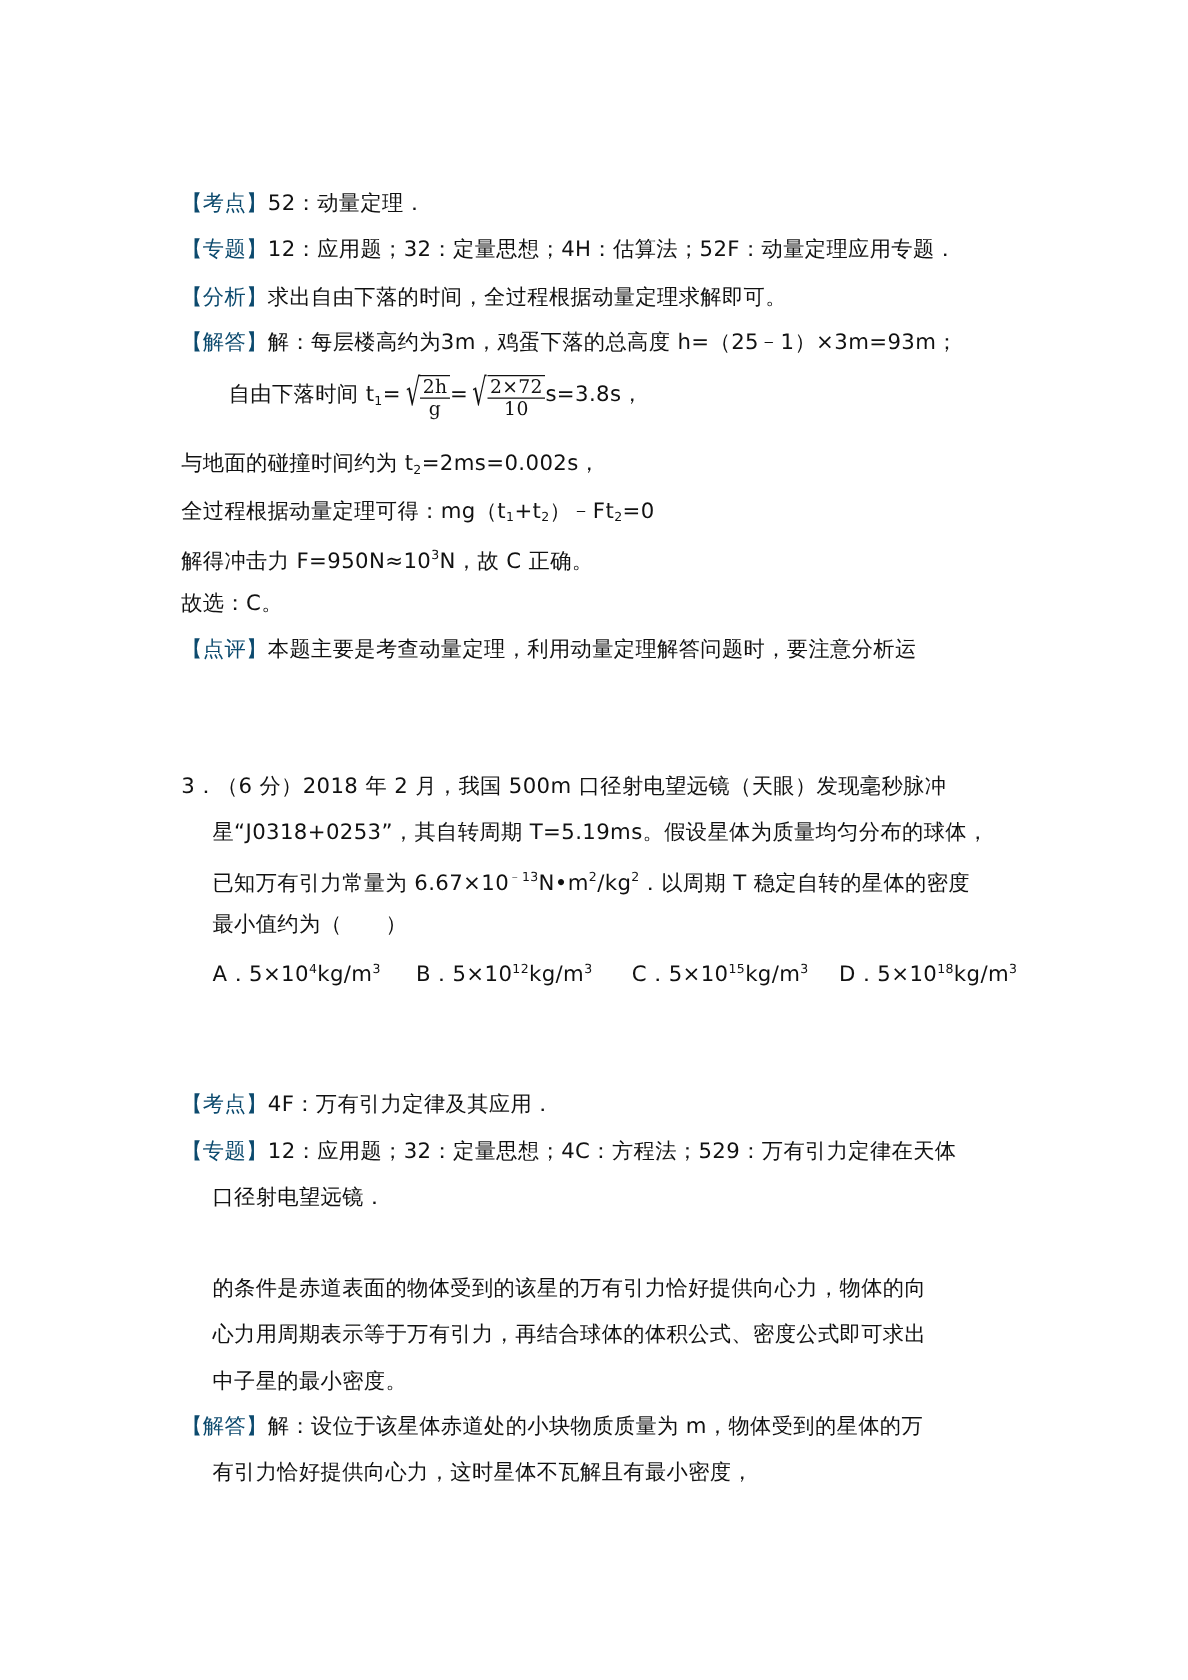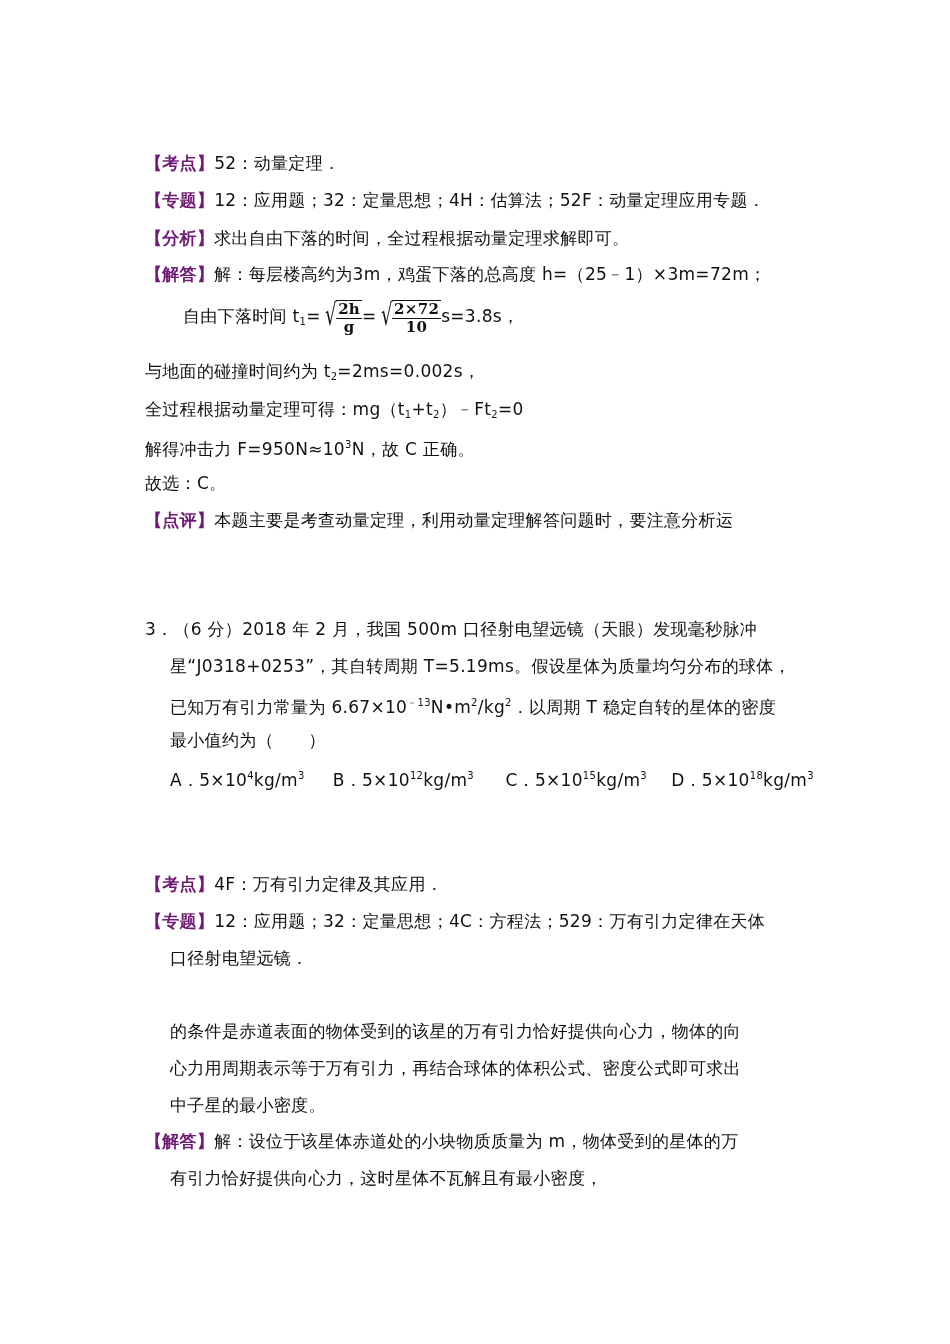--- a/index.html
+++ b/index.html
@@ -1,44 +1,44 @@
 <!DOCTYPE html>
 <html><head>
 <meta charset="utf-8">
 <style>
   html, body { margin:0; padding:0; background:#ffffff; }
   body { width:950px; height:1344px; position:relative; font-family:"DejaVu Sans", sans-serif; color:#111; }
   .page { position:absolute; left:0; top:0; width:950px; height:1344px; background:#fff; }
   .line { position:absolute; left:145px; font-size:17px; line-height:22px; white-space:nowrap; letter-spacing:0.3px; }
   .indent { left:170px; }
-  .tag { color:#701a75;font-weight:bold; }
+  .tag { color:#0c4a6e; }
   sub { font-size:10px; vertical-align:-3px; }
   sup { font-size:10px; vertical-align:7px; }
   .frac { display:inline-block; vertical-align:middle; text-align:center; font-family:"DejaVu Serif", serif; font-size:15px; line-height:17px; }
   .frac .num { display:block; border-bottom:1px solid #111; padding:0 2px; }
   .frac .den { display:block; padding:0 2px; }
   .sqrt { display:inline-flex; align-items:stretch; vertical-align:middle; }
   .sqrt .rad { font-size:30px; line-height:36px; font-family:"DejaVu Serif", serif; transform:scaleX(0.6); margin-right:-4px; }
-  .sqrt .body { border-top:1px solid #111; margin-top:3px;font-weight:bold; }
+  .sqrt .body { border-top:1px solid #111; margin-top:3px; }
   .formula { top:297px;margin-left:38px; }
   .options span { display:inline-block; }
   .footer { position:absolute; top:1244px; left:0; width:950px; text-align:center; font-size:15px; color:#333; font-family:"DejaVu Serif", serif; }
 </style>
 </head>
 <body>
 
 <div class="page">
 
   <div class="line" style="top:152px"><span class="tag">【考点】</span><span>52：动量定理．</span></div>
 
   <div class="line" style="top:189px"><span class="tag">【专题】</span><span>12：应用题；32：定量思想；4H：估算法；52F：动量定理应用专题．</span></div>
 
   <div class="line" style="top:227px"><span class="tag">【分析】</span><span>求出自由下落的时间，全过程根据动量定理求解即可。</span></div>
 
-  <div class="line" style="top:263px"><span class="tag">【解答】</span><span>解：每层楼高约为3m，鸡蛋下落的总高度 h=（25﹣1）×3m=72m；</span></div>
+  <div class="line" style="top:263px"><span class="tag">【解答】</span><span>解：每层楼高约为3m，鸡蛋下落的总高度 h=（25﹣1）×3m=93m；</span></div>
 
   <div class="line formula">
     <span>自由下落时间 t</span><sub>1</sub><span>=</span><span class="sqrt">
         <span class="rad">√</span>
         <span class="body"><span class="frac"><span class="num">2h</span><span class="den">g</span></span></span>
       </span><span>=</span><span class="sqrt">
         <span class="rad">√</span>
         <span class="body"><span class="frac"><span class="num">2×72</span><span class="den">10</span></span></span>
       </span><span>s=3.8s，</span>
   </div>

